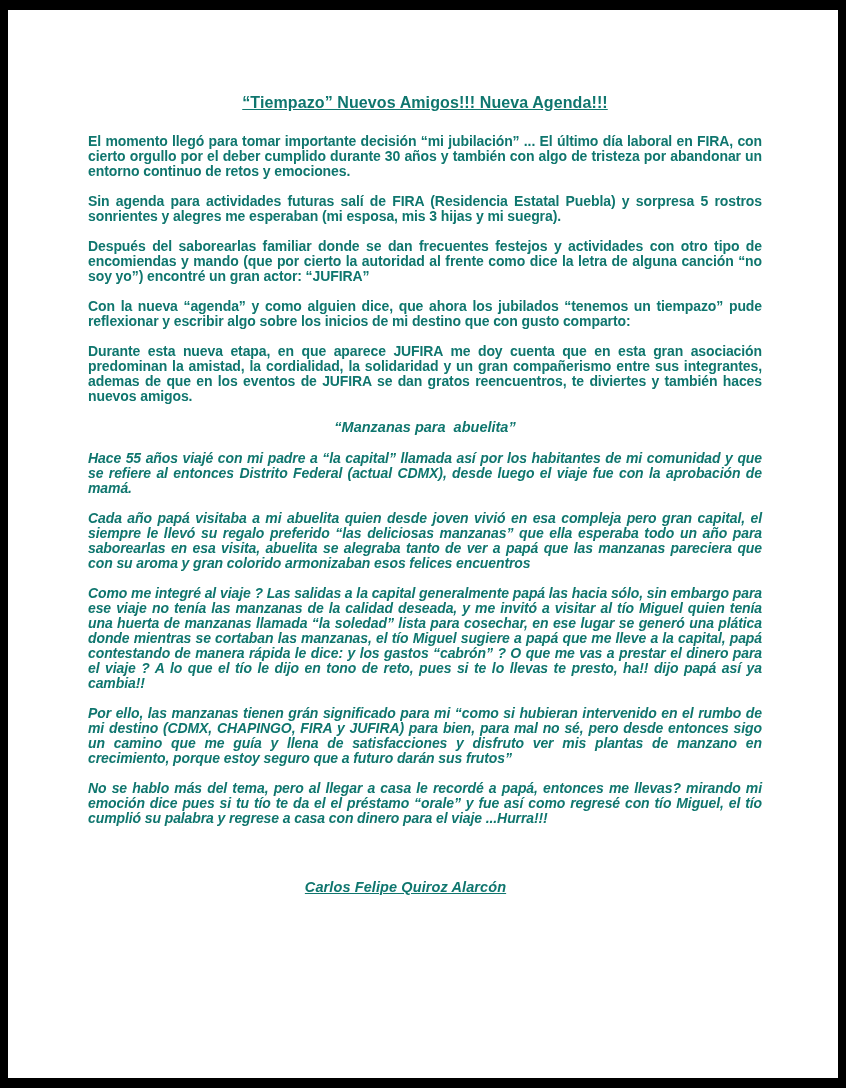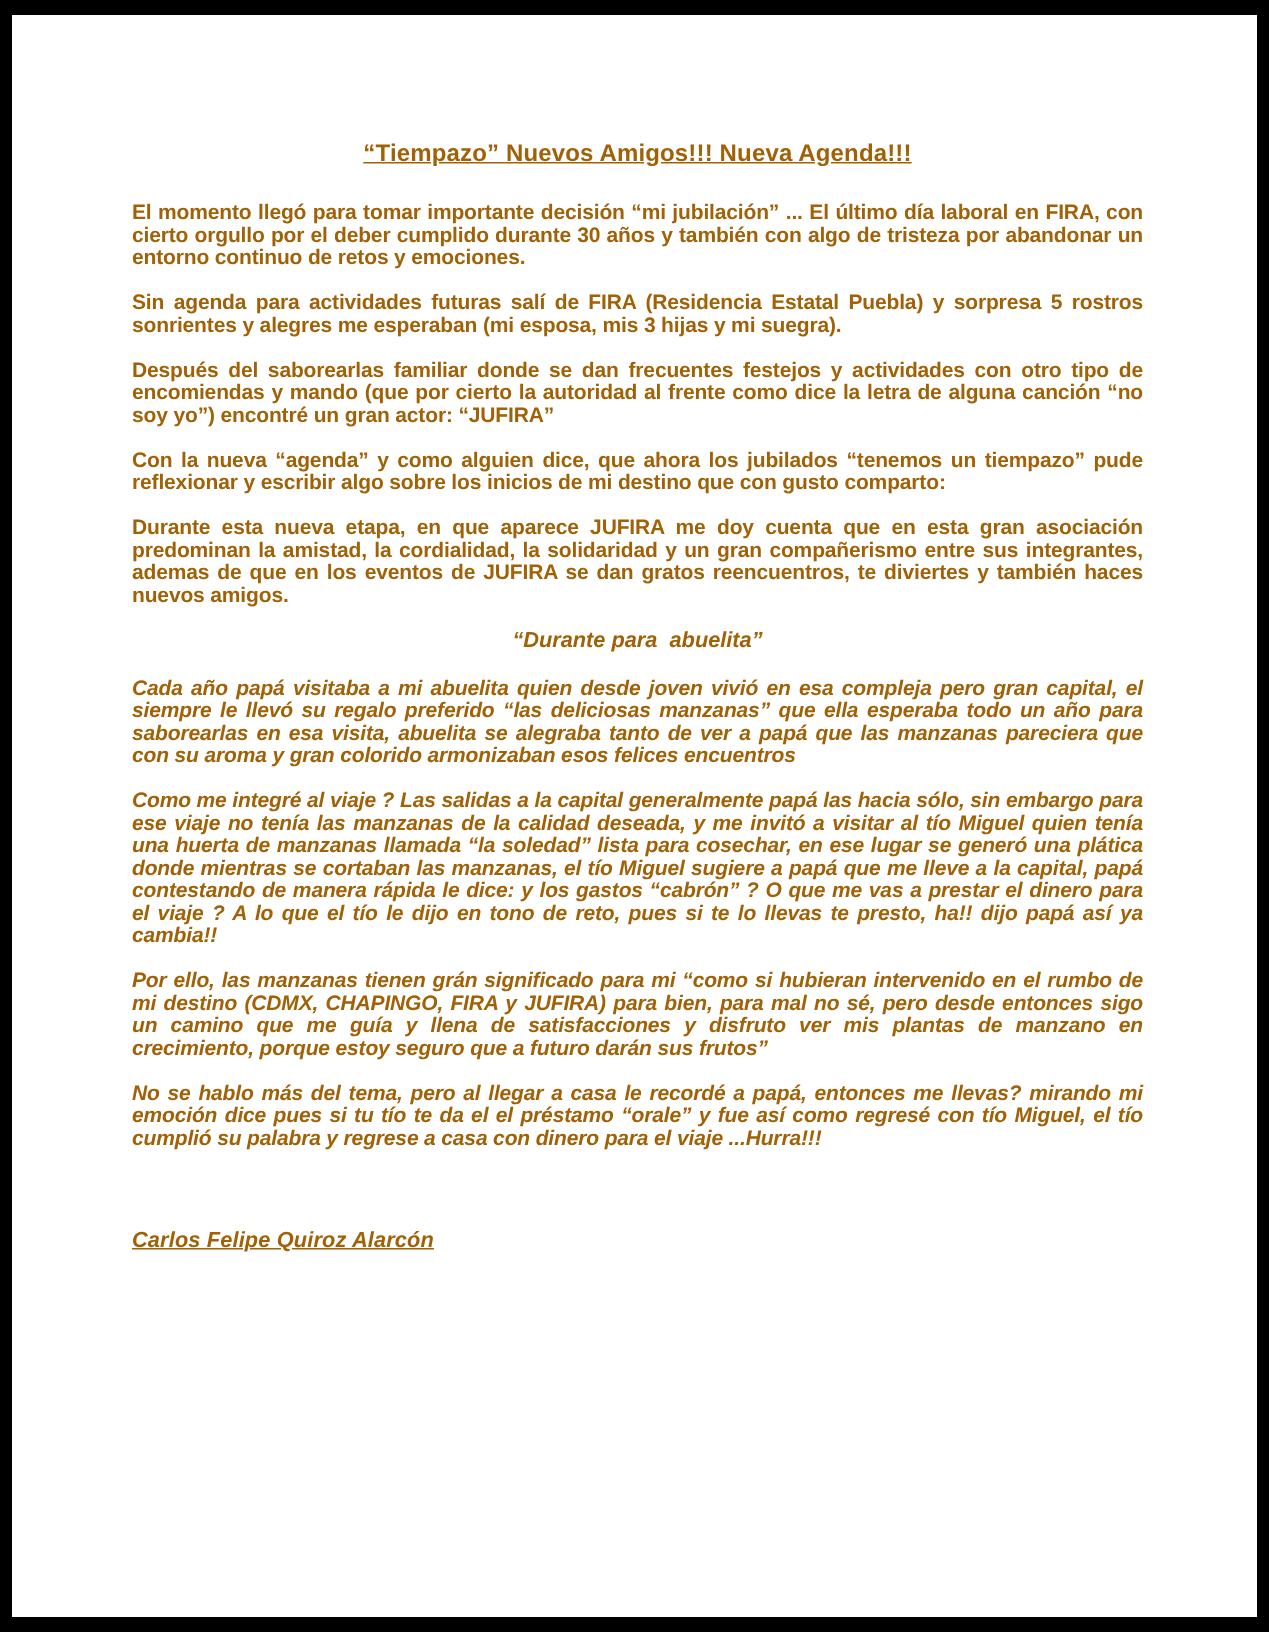--- a/index.html
+++ b/index.html
@@ -15,21 +15,21 @@
     padding: 10px 8px;
     box-sizing: border-box;
   }
   .page {
     width: 100%;
     height: 100%;
     background: #ffffff;
     box-sizing: border-box;
     padding: 84px 76px 0 80px;
     overflow: hidden;
-    color: #a16207;
+    color: #0f766e;
   }
   .doc-title {
     font-size: 16px;
     font-weight: bold;
     text-align: center;
     text-decoration: underline;
     margin: 0 0 22px 0;
     letter-spacing: 0.1px;
   }
   .para {
@@ -46,21 +46,21 @@
   .story-heading {
     font-size: 14.5px;
     font-weight: bold;
     font-style: italic;
     text-align: center;
     margin: 2px 0 16px 0;
     white-space: pre-wrap;
   }
   .signature-row {
     margin-top: 52px;
-    text-align: left;
+    text-align: center;
     padding-right: 39px;
   }
   .signature {
     font-size: 14.5px;
     font-weight: bold;
     font-style: italic;
     text-decoration: underline;
     letter-spacing: 0.1px;
   }
 </style>
@@ -74,22 +74,23 @@
 
     <div>
       <p class="para">El momento llegó para tomar importante decisión “mi jubilación” ... El último día laboral en FIRA, con cierto orgullo por el deber cumplido durante 30 años y también con algo de tristeza por abandonar un entorno continuo de retos y emociones.</p>
       <p class="para">Sin agenda para actividades futuras salí de FIRA (Residencia Estatal Puebla) y sorpresa 5 rostros sonrientes y alegres me esperaban (mi esposa, mis 3 hijas y mi suegra).</p>
       <p class="para">Después del saborearlas familiar donde se dan frecuentes festejos y actividades con otro tipo de encomiendas y mando (que por cierto la autoridad al frente como dice la letra de alguna canción “no soy yo”) encontré un gran actor: “JUFIRA”</p>
       <p class="para">Con la nueva “agenda” y como alguien dice, que ahora los jubilados “tenemos un tiempazo” pude reflexionar y escribir algo sobre los inicios de mi destino que con gusto comparto:</p>
       <p class="para">Durante esta nueva etapa, en que aparece JUFIRA me doy cuenta que en esta gran asociación predominan la amistad, la cordialidad, la solidaridad y un gran compañerismo entre sus integrantes, ademas de que en los eventos de JUFIRA se dan gratos reencuentros, te diviertes y también haces nuevos amigos.</p>
     </div>
 
     <div class="story">
-      <h2 class="story-heading">“Durante para  abuelita”</h2>
+      <h2 class="story-heading">“Manzanas para  abuelita”</h2>
 
+      <p class="para">Hace 55 años viajé con mi padre a “la capital” llamada así por los habitantes de mi comunidad y que se refiere al entonces Distrito Federal (actual CDMX), desde luego el viaje fue con la aprobación de mamá.</p>
       <p class="para">Cada año papá visitaba a mi abuelita quien desde joven vivió en esa compleja pero gran capital, el siempre le llevó su regalo preferido “las deliciosas manzanas” que ella esperaba todo un año para saborearlas en esa visita, abuelita se alegraba tanto de ver a papá que las manzanas pareciera que con su aroma y gran colorido armonizaban esos felices encuentros</p>
       <p class="para">Como me integré al viaje ?  Las salidas a la capital generalmente papá las hacia sólo, sin embargo para ese viaje no tenía las manzanas de la calidad deseada, y me invitó a visitar al tío Miguel quien tenía una huerta de manzanas llamada “la soledad” lista para cosechar, en ese lugar se generó una plática donde mientras se cortaban las manzanas, el tío Miguel sugiere a papá que me lleve a la capital, papá contestando de manera rápida le dice: y los gastos “cabrón” ? O que me vas a prestar el dinero para el viaje ? A lo que el tío le dijo en tono de reto, pues si te lo llevas te presto, ha!! dijo papá así ya cambia!!</p>
       <p class="para">Por ello, las manzanas tienen grán significado para mi “como si hubieran intervenido en el rumbo de mi destino (CDMX, CHAPINGO, FIRA y JUFIRA) para bien, para mal no sé, pero desde entonces sigo un camino que me guía y llena de satisfacciones y disfruto ver mis plantas de manzano en crecimiento, porque estoy seguro que a futuro darán sus frutos”</p>
       <p class="para">No se hablo más del tema, pero al llegar a casa le recordé a papá, entonces me llevas? mirando mi emoción dice pues si tu tío te da el el préstamo “orale”  y fue así como regresé con tío Miguel, el tío cumplió su palabra y regrese a casa con dinero para el viaje ...Hurra!!!</p>
     </div>
 
     <div class="signature-row">
       <span class="signature">Carlos Felipe Quiroz Alarcón</span>
     </div>
 

